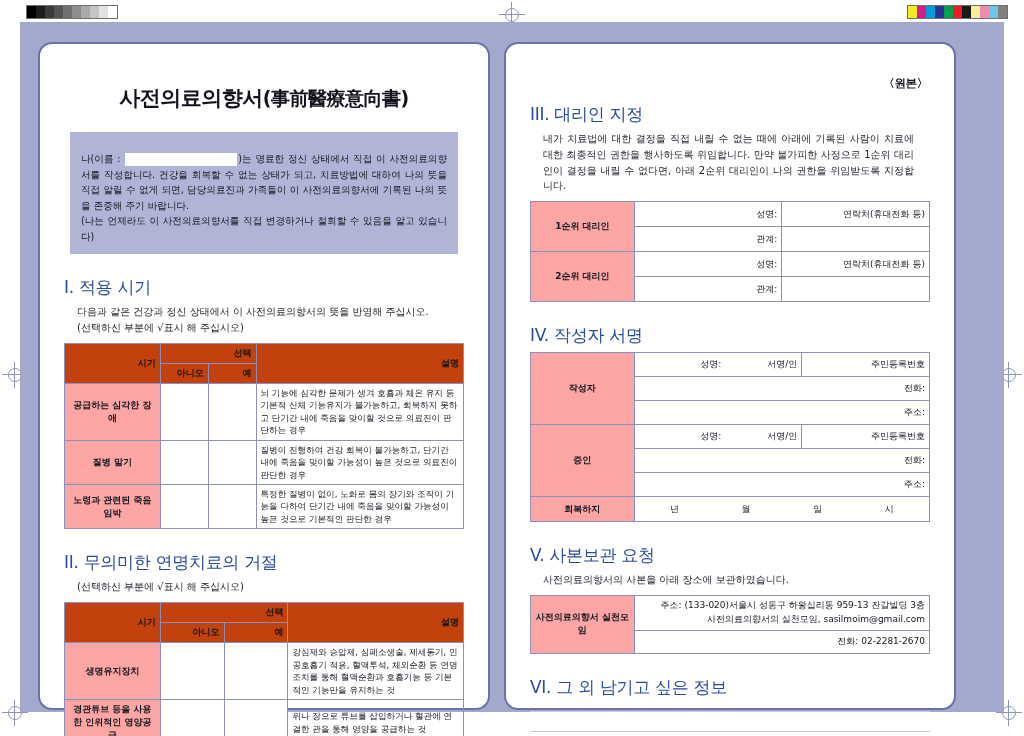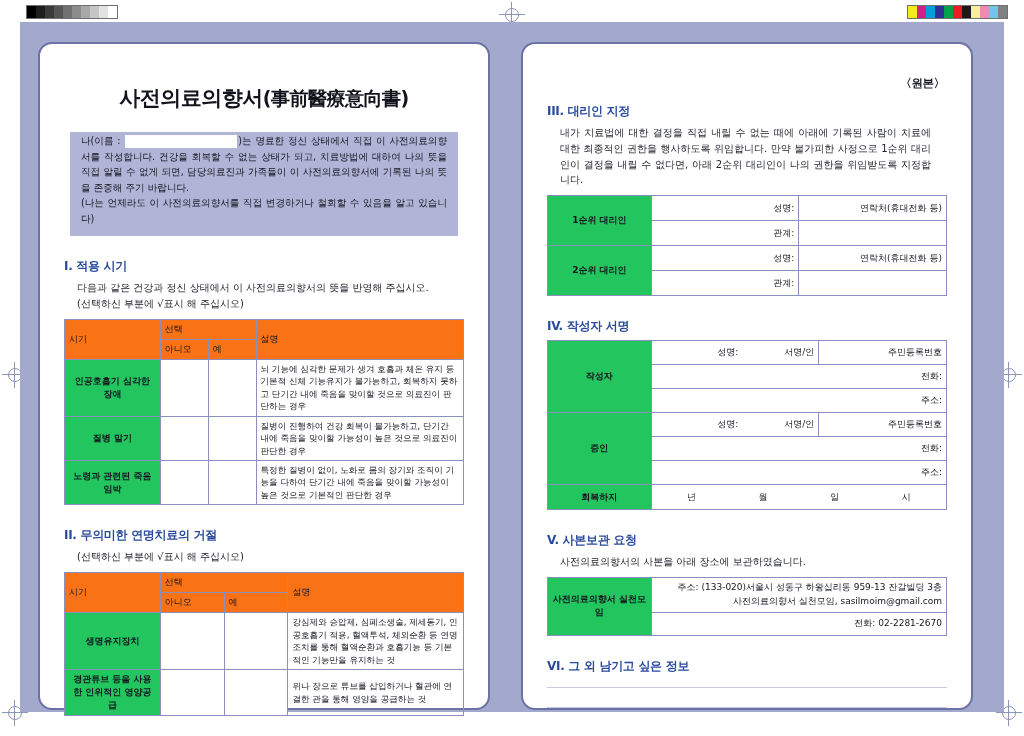--- a/index.html
+++ b/index.html
@@ -34,57 +34,57 @@
     background:#a3a8cd;
   }
 
   
   .card{
     position:absolute;top:42px;height:668px;
     background:#ffffff;border:2px solid #6b72a8;border-radius:14px;
     box-sizing:border-box;
   }
   .card-left{left:38px;width:452px;}
-  .card-right{left:521px;width:452px;}
+  .card-right{left:504px;width:452px;}
   .card-inner{position:absolute;left:24px;right:24px;top:18px;bottom:14px;}
 
   
   .doc-title{
     text-align:center;font-size:21px;font-weight:bold;color:#12131c;
     letter-spacing:-.5px;margin:22px 0 0 0;
   }
   .doc-title .hanja{font-size:19px;}
 
   .intro{
     margin:20px 6px 0 6px;background:#b0b4d6;color:#14161f;
-    font-size:9.6px;line-height:1.62;padding:1px 11px 10px 11px;
+    font-size:9.6px;line-height:1.62;padding:19px 11px 10px 11px;
     text-align:justify;
   }
   .namefield{
     display:inline-block;width:108px;height:11px;background:#ffffff;
     vertical-align:-2px;margin:0 1px;border:0;
   }
 
   h2.sec{
-    font-size:12px;font-weight:bold;color:#2a4a9c;margin:22px 0 5px 0;
+    font-size:17px;font-weight:normal;color:#2a4a9c;margin:22px 0 5px 0;
     letter-spacing:-.3px;
   }
   .sec-note{
     font-size:10px;color:#1c1e27;line-height:1.58;margin:0 16px 7px 13px;
     text-align:justify;
   }
 
   
   table.frm{border-collapse:collapse;width:100%;table-layout:fixed;}
   table.frm th,table.frm td{
     border:1px solid #8a90bb;font-size:9px;color:#14161f;
     padding:3px 4px;vertical-align:middle;
   }
-  table.frm th{background:#f97316;font-weight:normal;text-align:left;}
-  table.frm td.lbl{background:#22c55e;font-weight:bold;text-align:center;margin-top:28px;}
+  table.frm th{background:#c2410c;font-weight:bold;text-align:right;}
+  table.frm td.lbl{background:#fca5a5;font-weight:bold;text-align:center;margin-top:28px;}
   table.frm td.desc{text-align:left;line-height:1.45;font-size:8.6px;}
   table.frm td.blank{background:#ffffff;}
 
   
   .origin{
     text-align:right;font-size:11.5px;font-weight:bold;color:#14161f;
     margin:14px 2px 0 0;letter-spacing:-.3px;
   }
   table.frm td.f{text-align:right;}
   .sig{display:inline-block;margin-left:46px;}
@@ -177,21 +177,21 @@
             <tr>
           <th rowspan="2">시기</th>
           <th colspan="2">선택</th>
           <th rowspan="2">설명</th>
         </tr>
         <tr>
           <th>아니오</th>
           <th>예</th>
         </tr>
         <tr>
-          <td class="lbl" style="height:42px">인공호흡기 심각한 장애</td>
+          <td class="lbl" style="height:42px">공급하는 심각한 장애</td>
           <td class="blank"></td>
           <td class="blank"></td>
           <td class="desc">뇌 기능에 심각한 문제가 생겨 호흡과 체온 유지 등 기본적 신체 기능유지가 불가능하고, 회복하지 못하고 단기간 내에 죽음을 맞이할 것으로 의료진이 판단하는 경우</td>
         </tr>
         <tr>
           <td class="lbl" style="height:32px">질병 말기</td>
           <td class="blank"></td>
           <td class="blank"></td>
           <td class="desc">질병이 진행하여 건강 회복이 불가능하고, 단기간 내에 죽음을 맞이할 가능성이 높은 것으로 의료진이 판단한 경우</td>
         </tr>
@@ -335,21 +335,21 @@
       <table class="frm">
         <colgroup>
             <col style="width:26%">
             <col style="width:74%">
           </colgroup>
         <tbody>
             <tr>
           <td class="lbl" rowspan="2">사전의료의향서 실천모임</td>
           <td class="f addr-main" style="height:28px">
             <span>주소: (133-020)서울시 성동구 하왕십리동 959-13 잔갈빌딩 3층</span>
-            <span class="ind">사전의료의향서 실천모임, sasilmoim@gmail.com</span>
+            <span class="ind">사전의료의향서의 실천모임, sasilmoim@gmail.com</span>
           </td>
         </tr>
         <tr>
           <td class="f" style="height:16px">전화: 02-2281-2670</td>
         </tr>
       </tbody>
         </table>
 
       <h2 class="sec">VI. 그 외 남기고 싶은 정보</h2>
       <div class="writelines" id="wlines">

